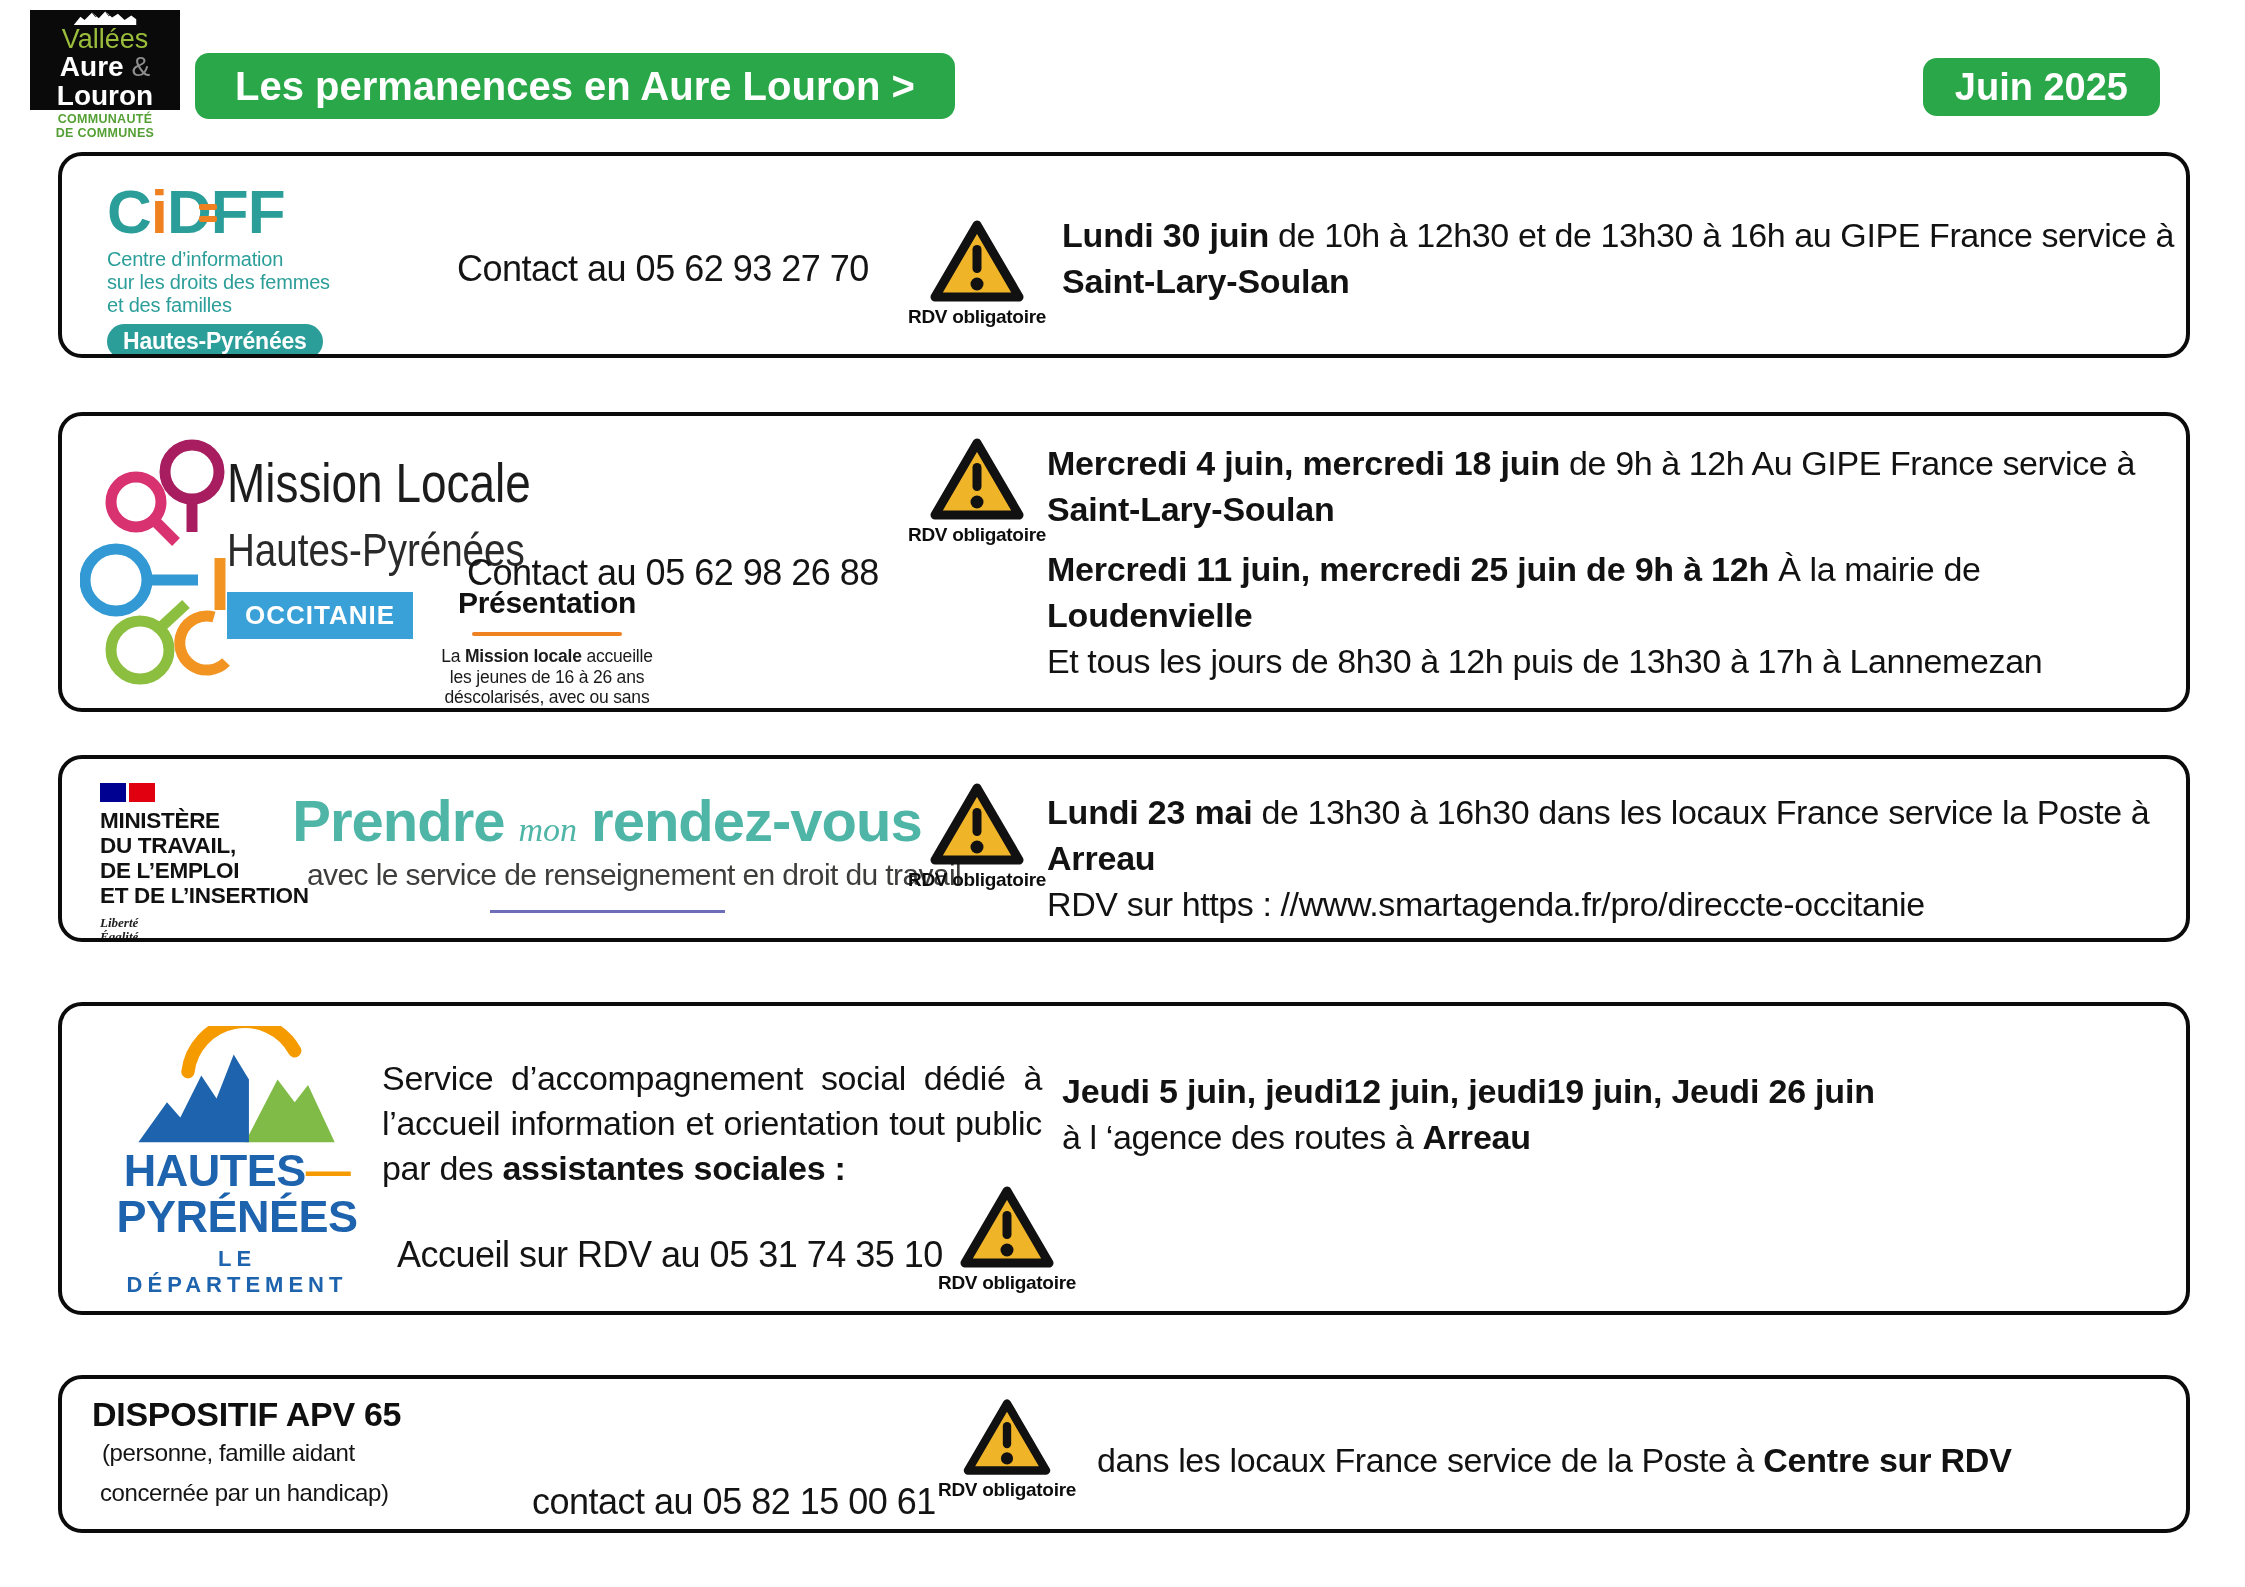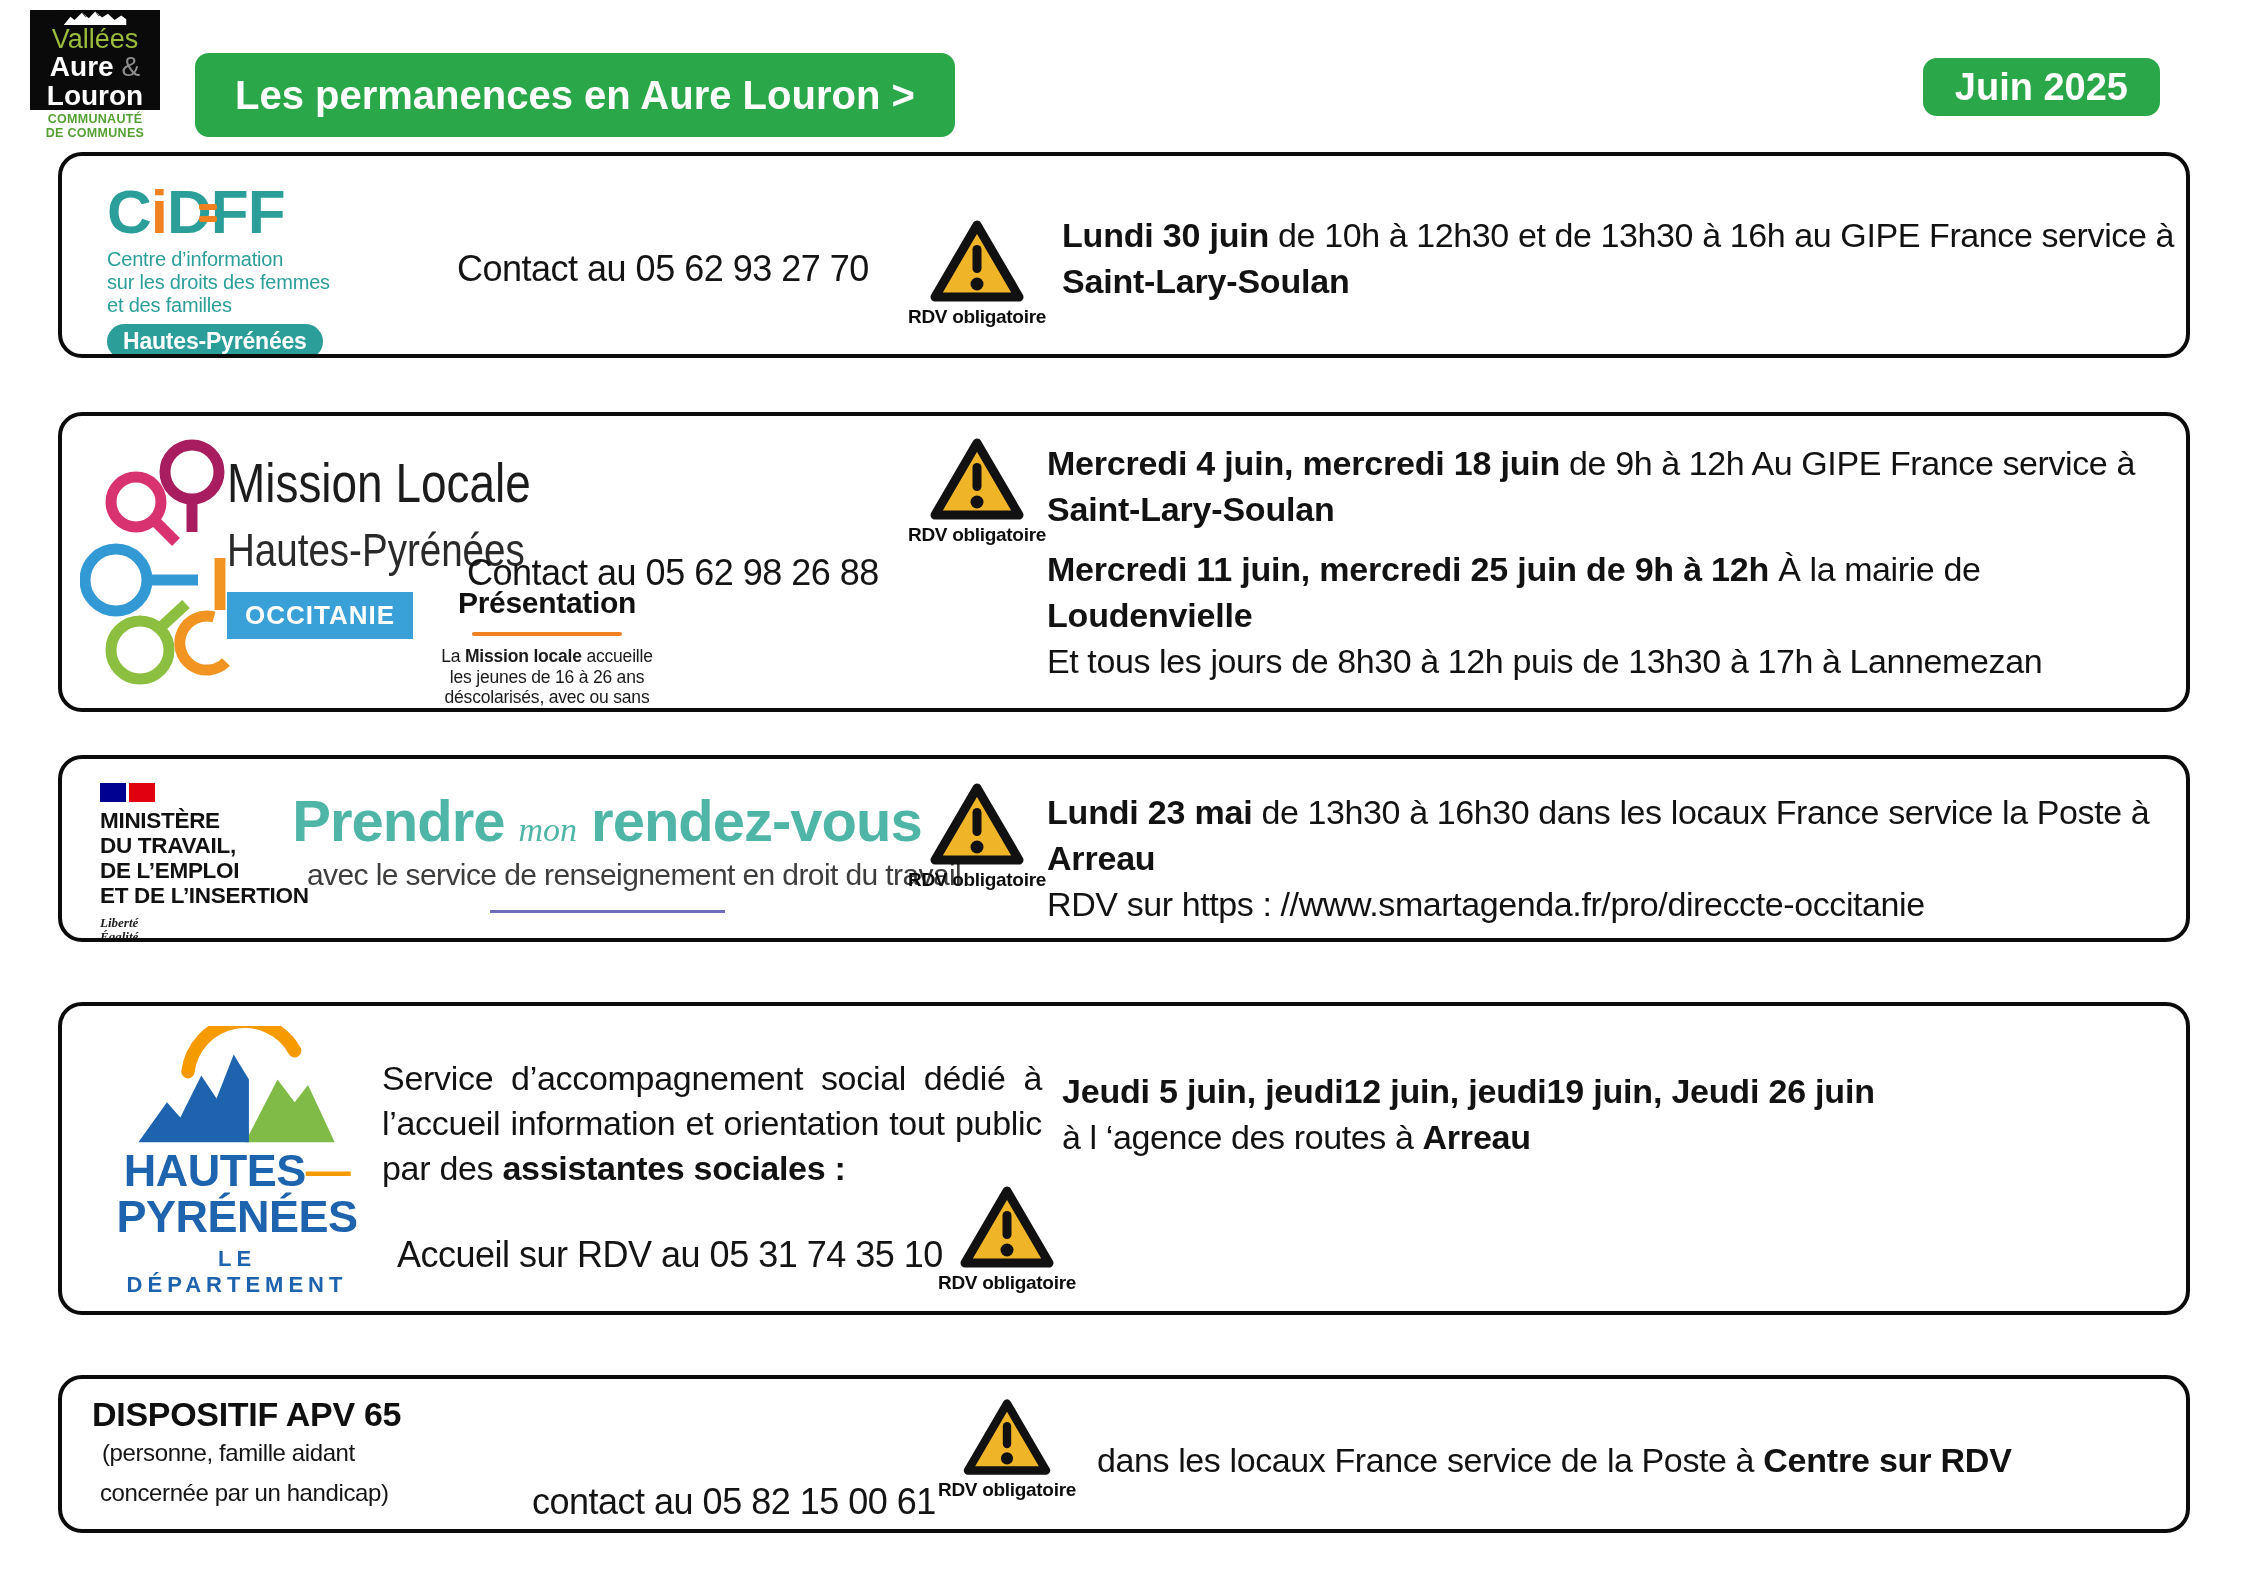--- a/index.html
+++ b/index.html
@@ -1,32 +1,32 @@
 <!DOCTYPE html>
 <html><head>
 <meta charset="utf-8">
 <style>
   html,body{margin:0;padding:0;background:#fff;}
   .page{position:relative;width:2245px;height:1587px;background:#fff;overflow:hidden;
         font-family:"Liberation Sans","DejaVu Sans",sans-serif;color:#161616;}
   .abs{position:absolute;}
 
   
-  .cclogo{position:absolute;left:30px;top:10px;width:130px;height:134px;background:#0a0a0a;
+  .cclogo{position:absolute;left:30px;top:10px;width:150px;height:134px;background:#0a0a0a;
           display:flex;flex-direction:column;align-items:center;overflow:hidden;}
   .cclogo svg{display:block;width:150px;height:36px;}
   .cclogo .v{color:#9abd3c;font-size:27px;line-height:28px;}
   .cclogo .a{color:#fff;font-size:28px;font-weight:700;line-height:28px;}
   .cclogo .a .amp{color:#8d8d8d;font-weight:400;}
   .cclogo .l{color:#fff;font-size:28px;font-weight:700;line-height:29px;}
   .cclogo .strip{margin-top:auto;width:100%;background:#fff;text-align:center;padding:3px 0 4px;}
   .cclogo .strip div{color:#55a035;font-size:12.5px;font-weight:700;line-height:13.5px;letter-spacing:.3px;}
   .pill{position:absolute;display:inline-flex;align-items:center;justify-content:center;
         background:#2aa748;color:#fff;font-weight:700;border-radius:14px;white-space:nowrap;}
-  .pill.title{left:195px;top:53px;height:84px;padding:0 40px;font-size:40px;}
+  .pill.title{left:195px;top:53px;height:66px;padding:0 40px;font-size:40px;}
   .pill.month{right:85px;top:58px;height:58px;padding:0 32px;font-size:38px;}
 
   
   .card{position:absolute;left:58px;width:2132px;background:#fff;border:4px solid #0b0b0b;
         border-radius:24px;box-sizing:border-box;overflow:hidden;}
   .sched{font-size:34px;line-height:46px;letter-spacing:-0.4px;color:#121212;white-space:nowrap;}
   .sched b{font-weight:700;letter-spacing:-0.2px;}
   .gap{height:14px;}
   .contact{position:absolute;font-size:36px;letter-spacing:-0.5px;color:#141414;white-space:nowrap;}
 

